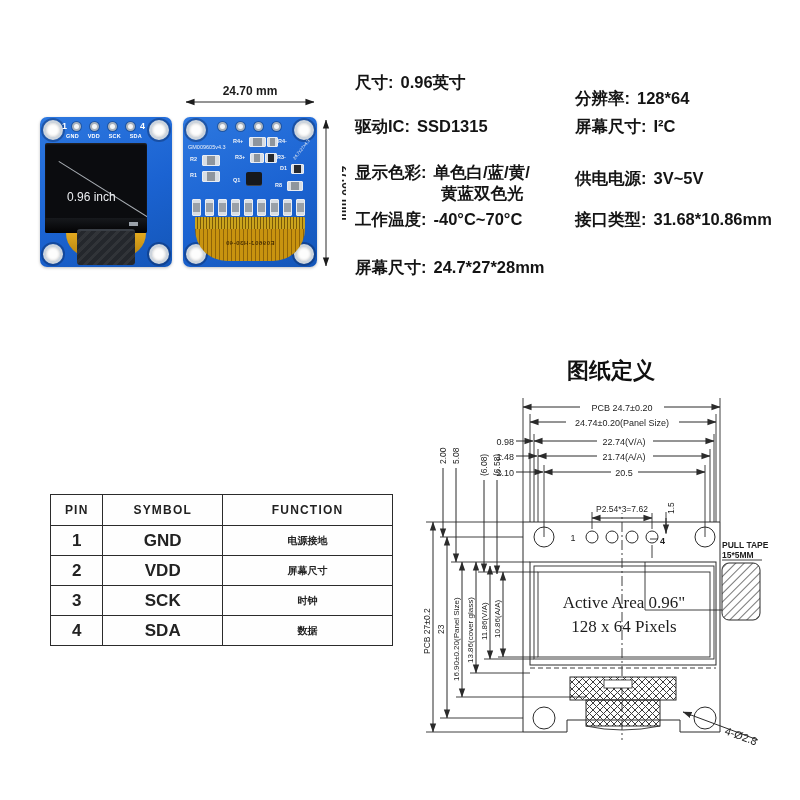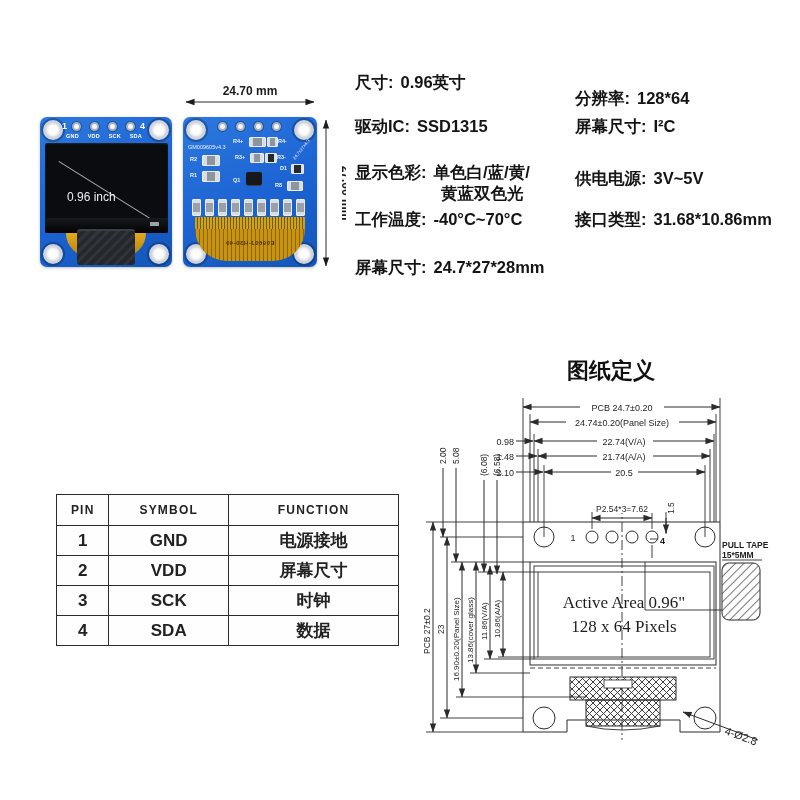--- a/index.html
+++ b/index.html
@@ -40,25 +40,25 @@
                  color:#4a3000;transform:scaleX(-1);letter-spacing:.5px;}
   .sizenote{position:absolute;font-size:4.5px;color:#e7ecf4;transform:rotate(-52deg);white-space:nowrap;}
 
   
   .spec{position:absolute;font-size:16.5px;font-weight:700;color:#141414;white-space:nowrap;line-height:1.25;}
   .spec .sl{margin-right:7px;}
   .spec .sv2{display:block;margin-left:86px;}
 
   
   .section-title{position:absolute;font-size:22px;font-weight:700;color:#111;}
-  table.pins{position:absolute;left:56px;top:494px;width:343px;border-collapse:collapse;background:#fefefe;}
+  table.pins{position:absolute;left:50px;top:494px;width:343px;border-collapse:collapse;background:#fefefe;}
   table.pins th,table.pins td{border:1.6px solid #2b2b2b;text-align:center;padding:0;}
   table.pins th{height:30px;font-size:12px;letter-spacing:1.2px;color:#222;}
   table.pins td{height:29px;font-size:17px;font-weight:600;color:#222;}
-  table.pins td.cn{font-size:17px;font-weight:600;}
+  table.pins td.cn{font-size:10px;font-weight:600;}
   table.pins .c1{width:52px;} table.pins .c2{width:120px;} table.pins .c3{width:171px;}
 
   
   svg text{fill:#1d1d1d;stroke:none;}
   .dln{stroke:#2b2b2b;stroke-width:1;fill:none;}
   .thin{stroke:#2b2b2b;stroke-width:.9;fill:none;}
   .dt{font-size:9px;font-family:"Liberation Sans",sans-serif;}
   .dts{font-size:8.5px;font-family:"Liberation Sans",sans-serif;}
   .serif{font-family:"Liberation Serif",serif;font-size:17px;}
   .dimphoto{font-size:12px;font-weight:700;fill:#1c1c1c;font-family:"Liberation Sans",sans-serif;}
@@ -78,21 +78,21 @@
     <div class="pinhole" style="left:32px;top:5px;"></div>
     <div class="pinhole" style="left:50px;top:5px;"></div>
     <div class="pinhole" style="left:68px;top:5px;"></div>
     <div class="pinhole" style="left:86px;top:5px;"></div>
     <div class="pinlabels" style="left:26px;top:16px;width:76px;">
       <span>GND</span>
       <span>VDD</span>
       <span>SCK</span>
       <span>SDA</span>
     </div>
-    <div class="screen" style="left:5px;top:26px;width:123px;height:90px;">
+    <div class="screen" style="left:5px;top:26px;width:102px;height:90px;">
       <div class="diag"></div>
       <span class="screen-label">0.96 inch</span>
       <div class="screen-strip"></div>
     </div>
     <div class="flexwing" style="left:26px;top:116px;width:80px;height:24px;"></div>
     <div class="connector" style="left:37px;top:112px;width:58px;height:34px;"></div>
   </div>
 
   <div class="module" style="left:183px;top:117px;width:134px;height:150px;">
     <div class="hole" style="left:3px;top:3px;"></div>

